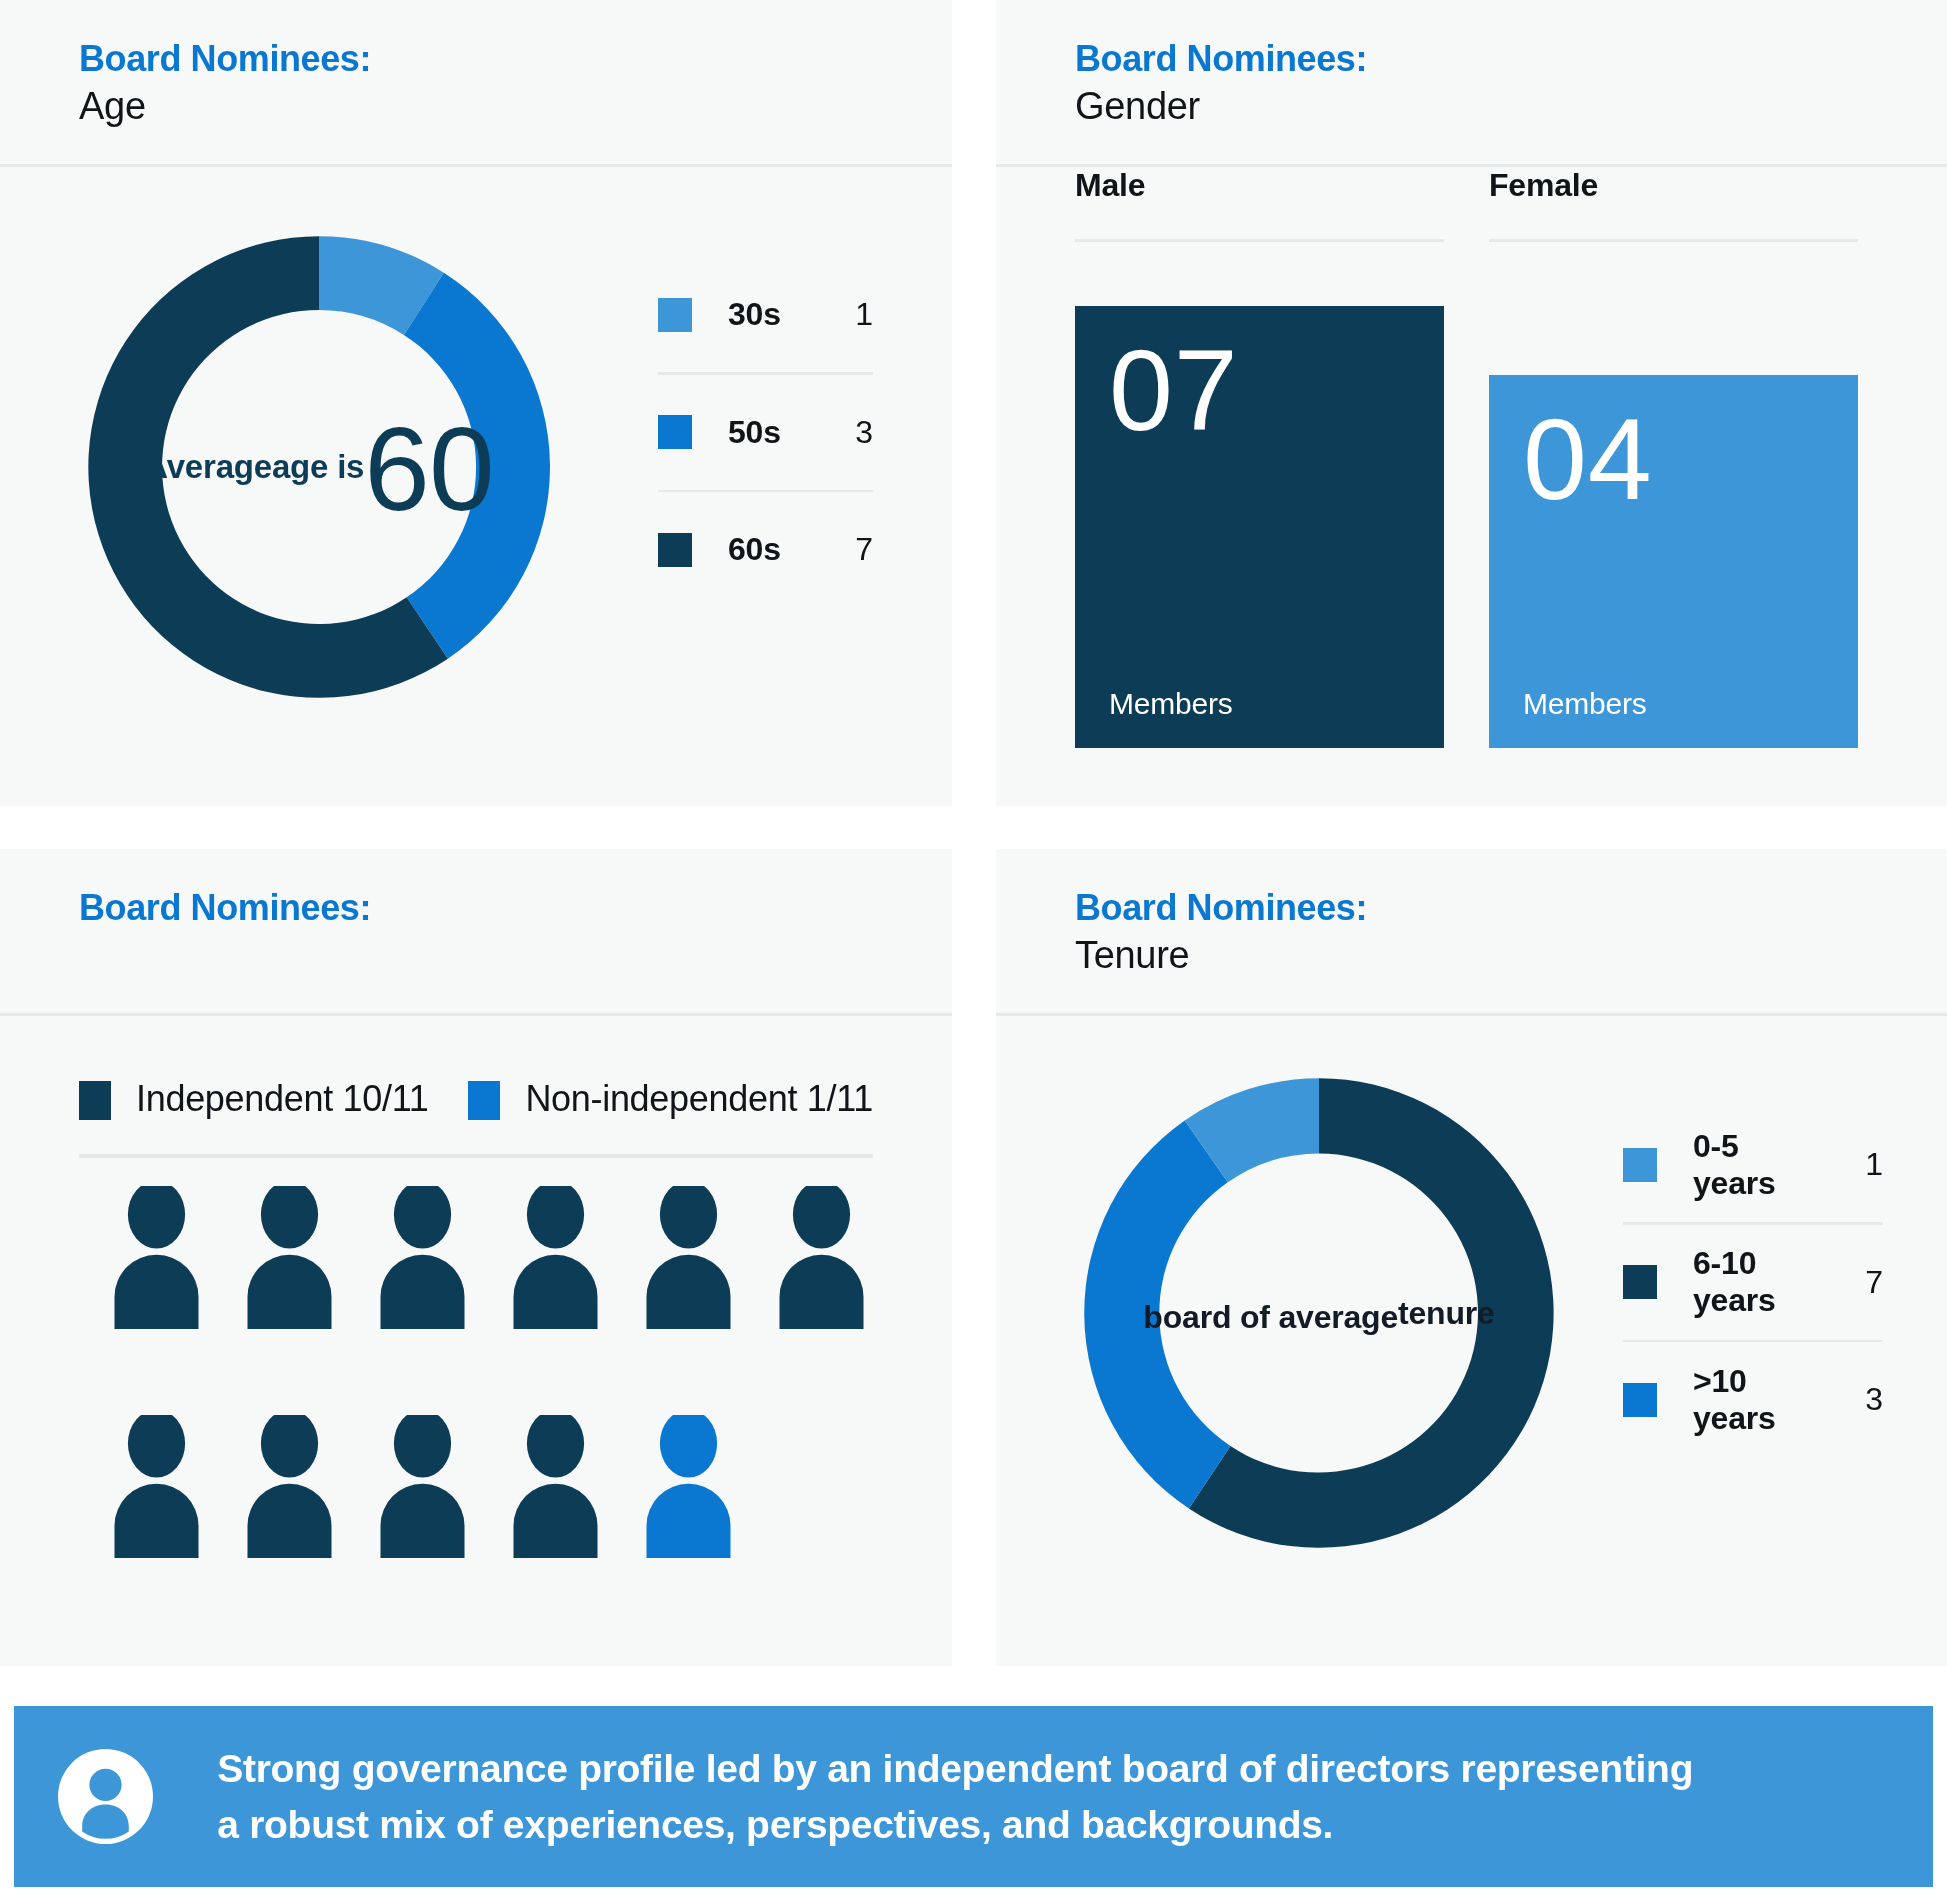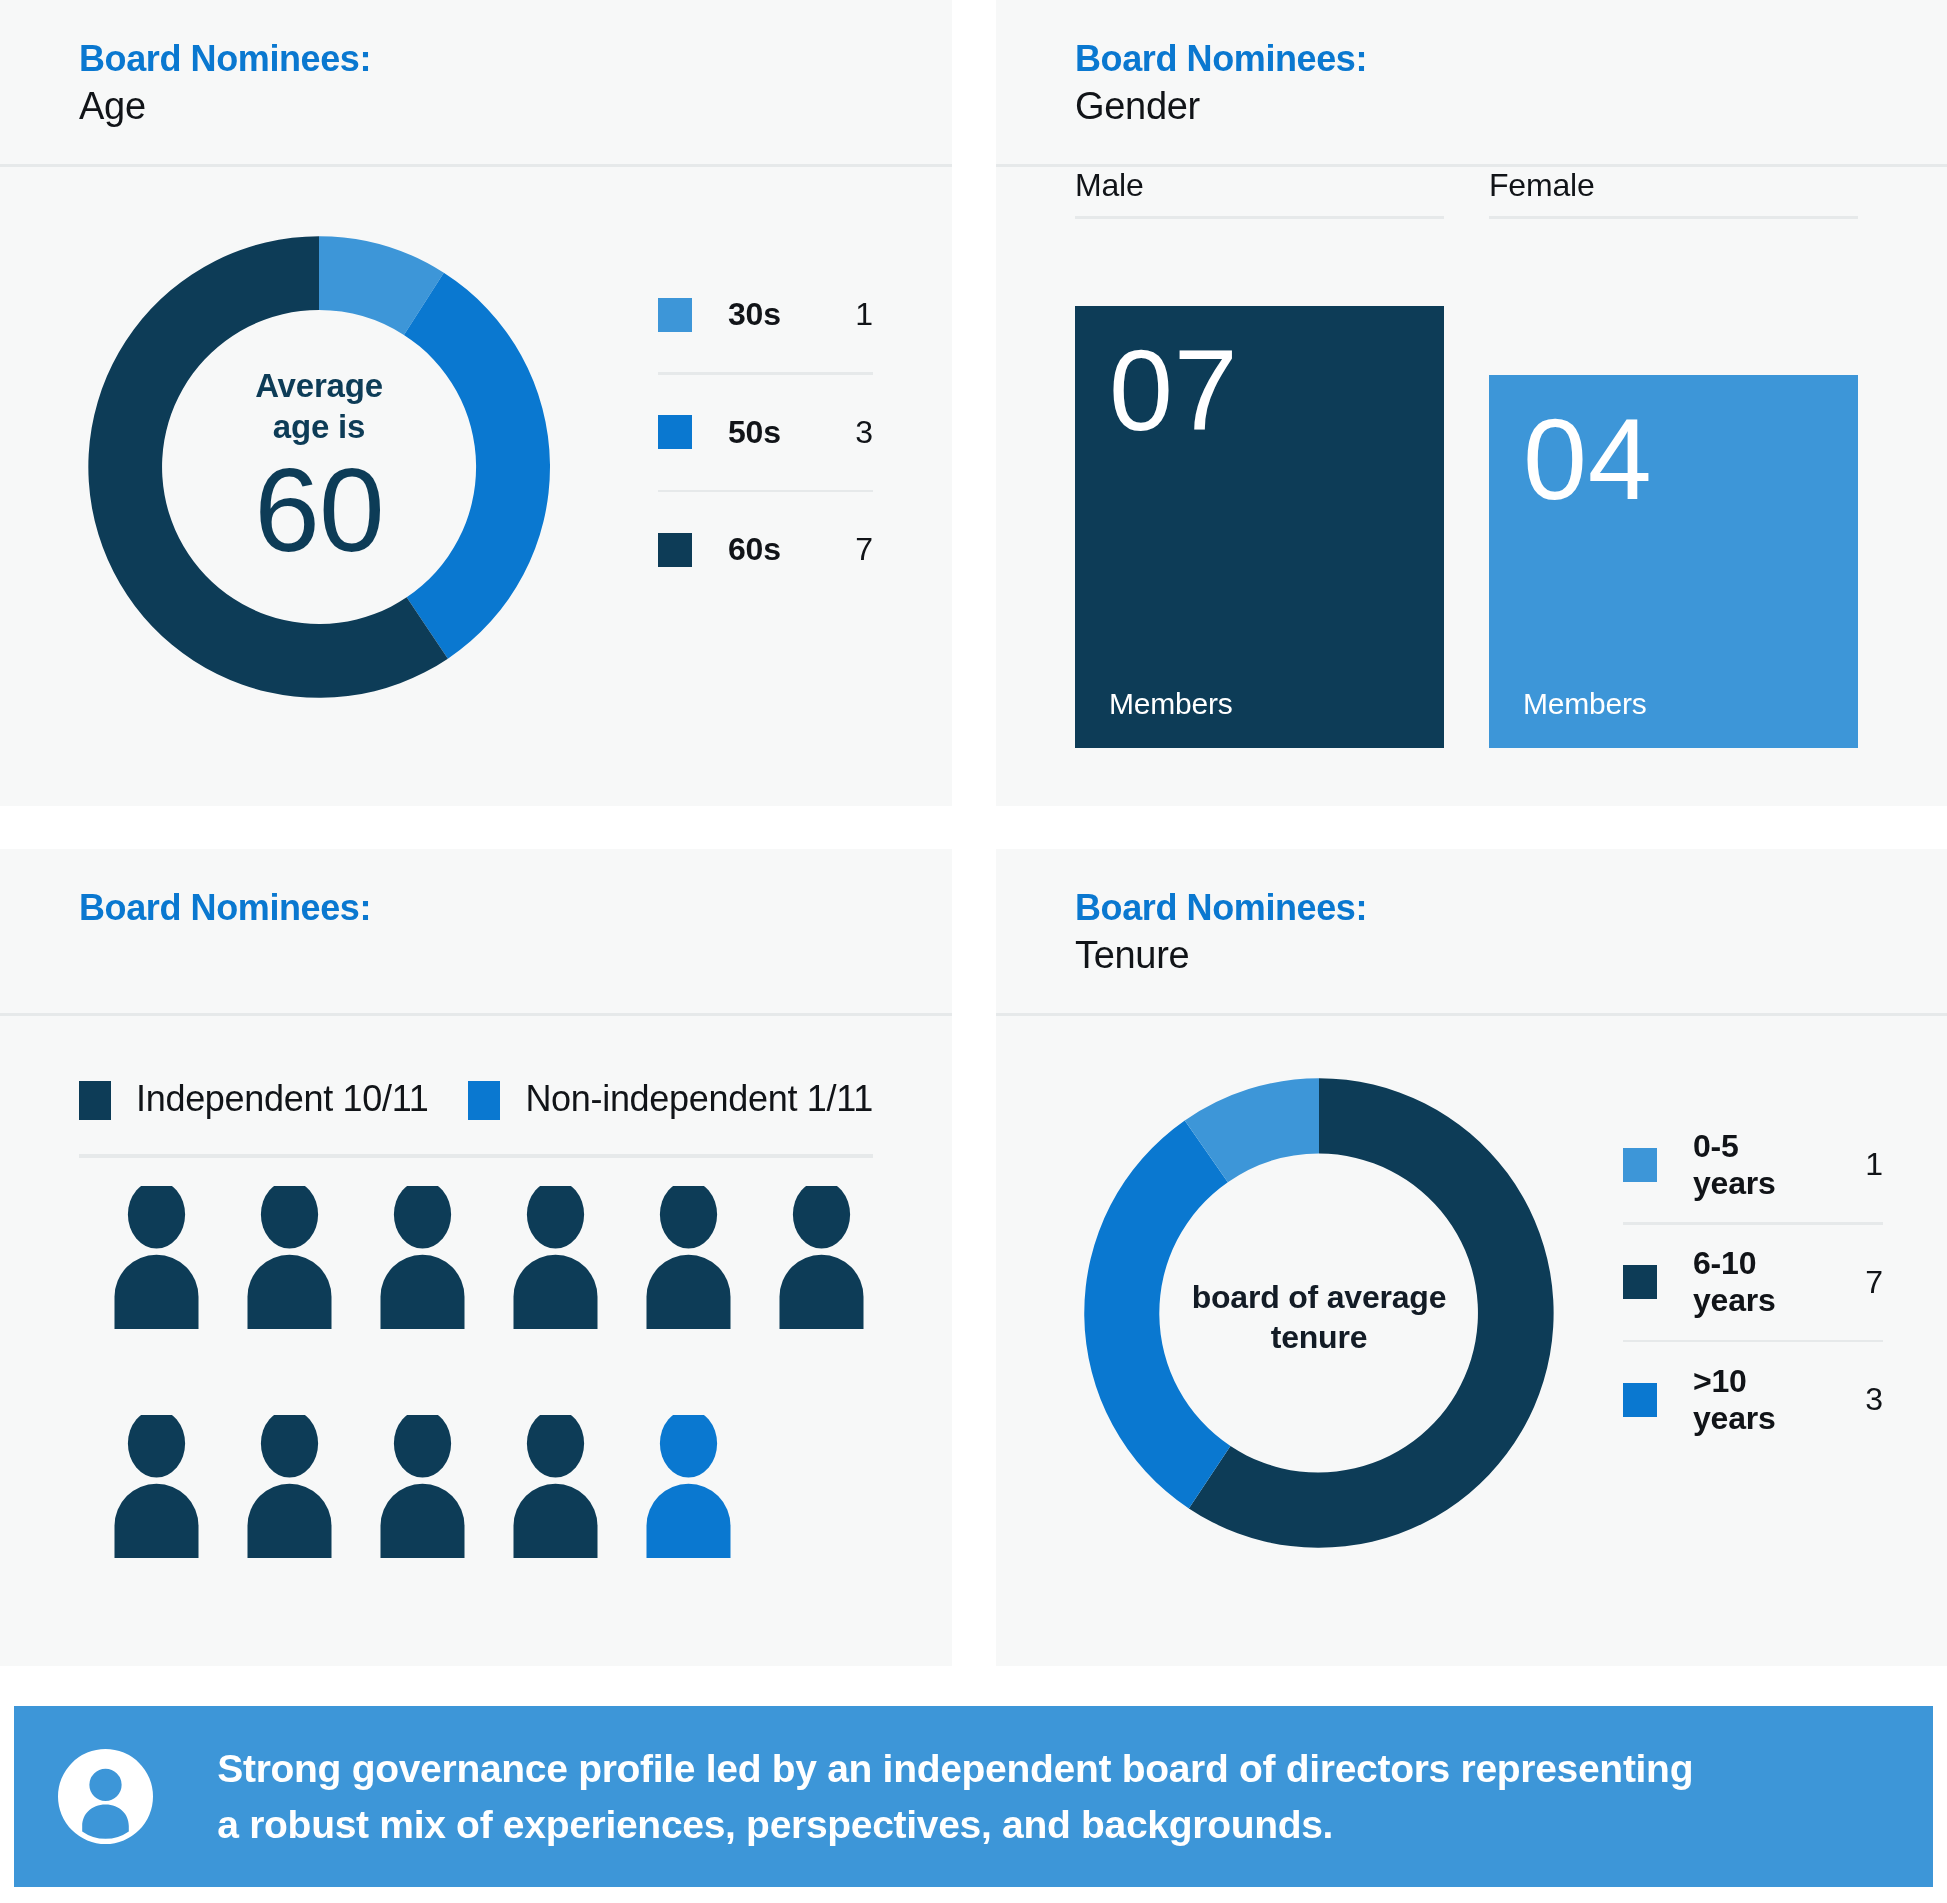--- a/index.html
+++ b/index.html
@@ -57,21 +57,21 @@
   .panel-body { position: absolute; left: 0; top: 167px; right: 0; bottom: 0; }
 
   
   .donut-wrap { position: absolute; }
   .donut { position: relative; }
   .donut svg { display: block; }
   .donut-center {
     position: absolute;
     left: 0; top: 0; right: 0; bottom: 0;
     display: flex;
-    flex-direction: column;
+    flex-direction: row;
     align-items: center;
     justify-content: center;
     text-align: center;
     pointer-events: none;
   }
   .donut-label {
     font-size: 33px;
     font-weight: bold;
     color: #0d3c57;
     line-height: 1.25;
@@ -128,22 +128,23 @@
   .gender-cols {
     position: absolute;
     left: 79px; top: 0; right: 79px;
   }
   .gender-col { position: absolute; top: 0; }
   .gender-col-label {
     font-size: 32px;
     color: #111418;
     letter-spacing: -0.2px;
     font-stretch: condensed;
-    padding-bottom: 12px;
+    padding-bottom: 35px;
     border-bottom: 3.6px solid #e6e9ea;
+    font-weight: bold;
   }
   .gender-bar {
     position: absolute;
     display: flex;
     flex-direction: column;
     justify-content: space-between;
     padding: 27px 34px 27px 34px;
   }
   .gender-bar-num {
     font-size: 115px;

